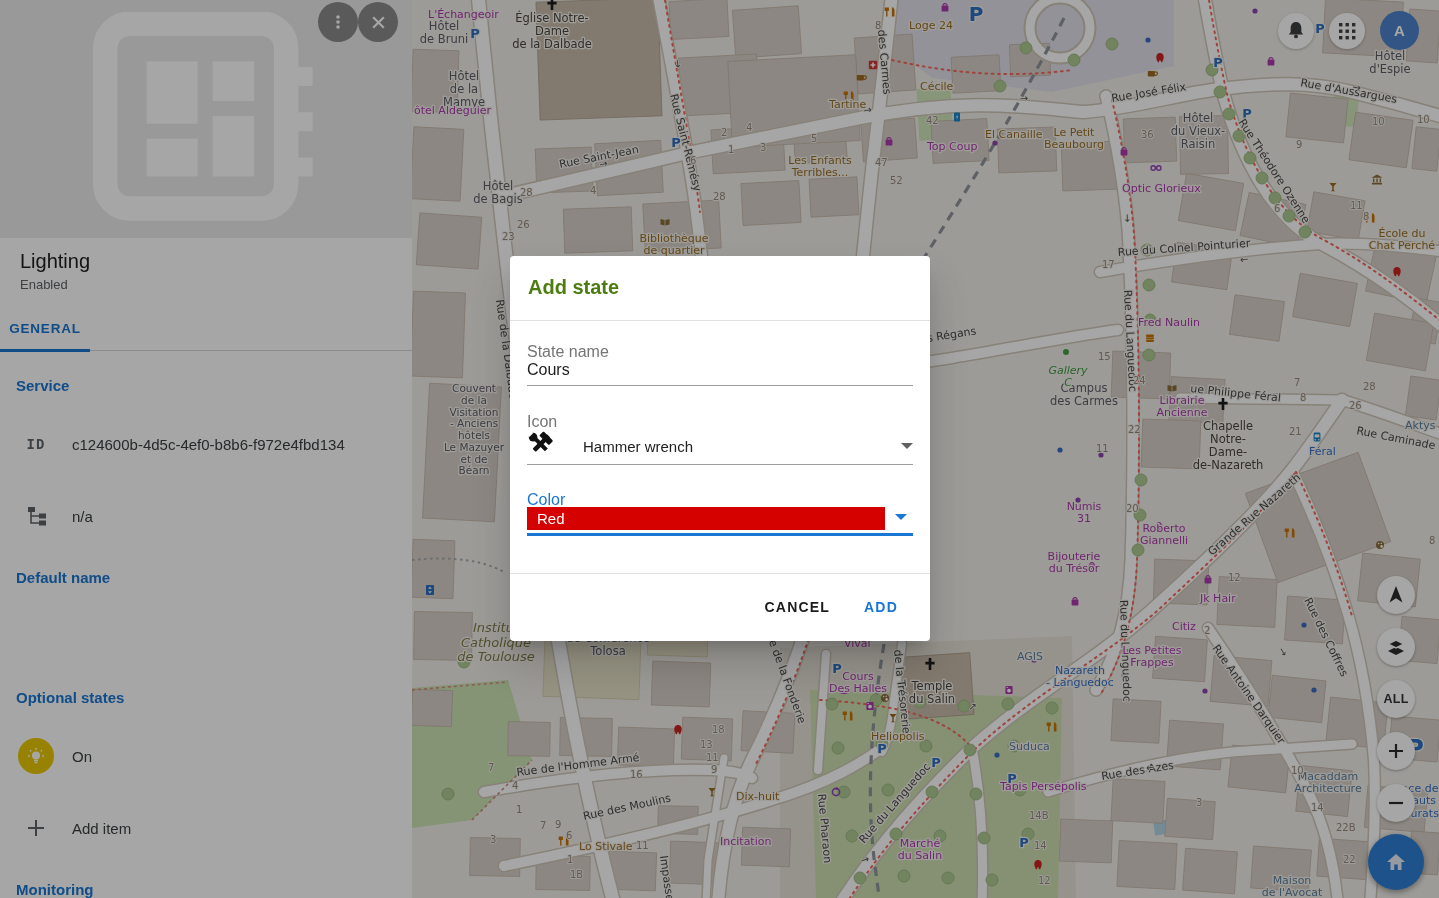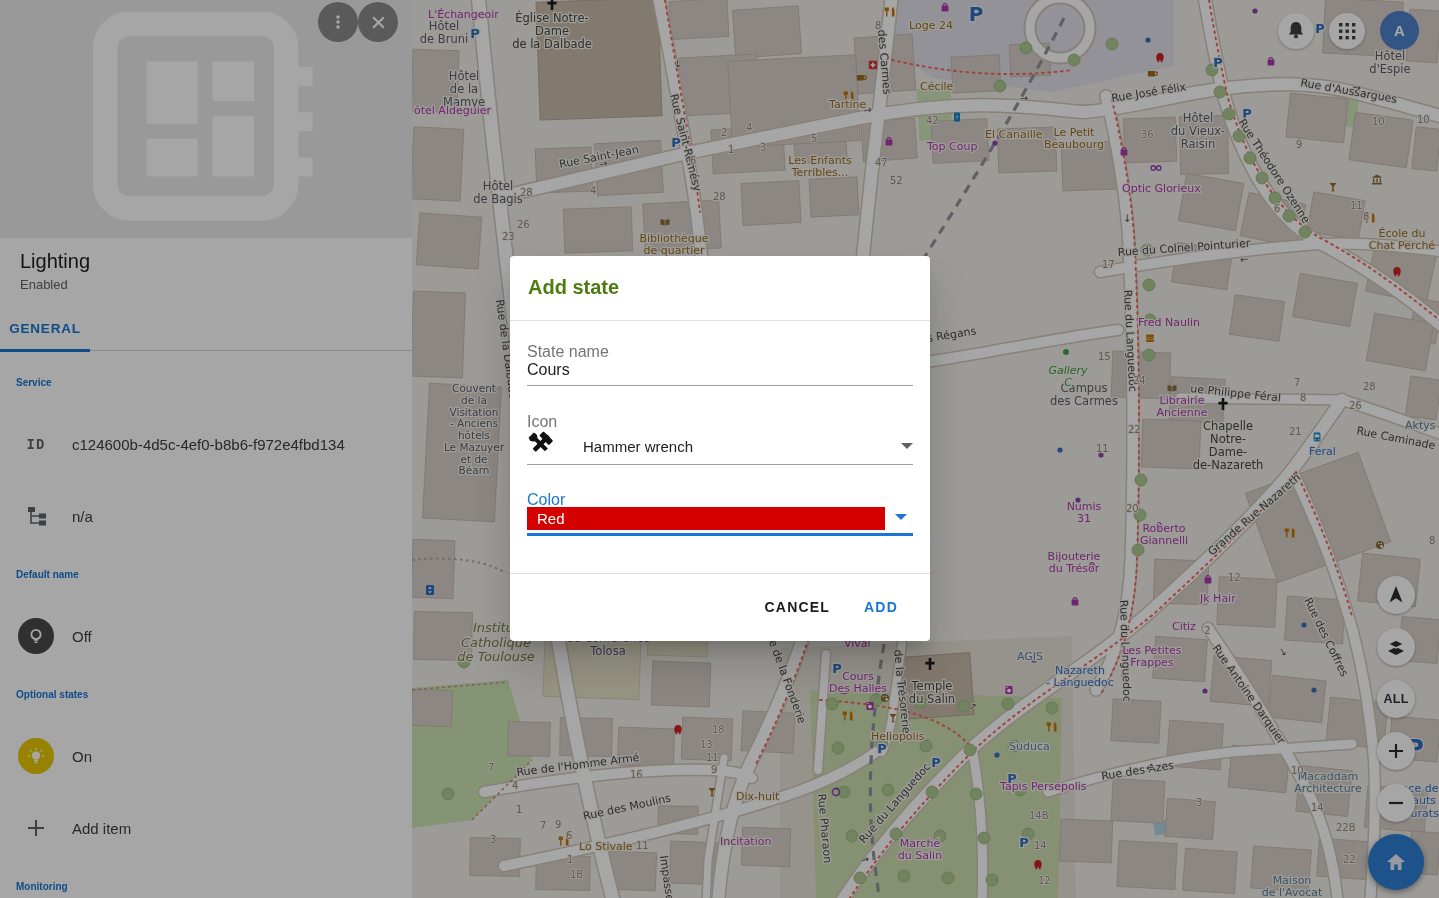--- a/index.html
+++ b/index.html
@@ -48,21 +48,21 @@
   .hbtn{position:absolute;width:40px;height:40px;border-radius:50%;background:#8b8b8b;display:flex;
         align-items:center;justify-content:center;color:#fff;cursor:pointer;}
   .sb-titleband{position:absolute;left:0;top:238px;width:412px;height:67px;background:#ffffff;}
   .sb-title{position:absolute;left:20px;top:12px;font-size:20px;color:#212121;}
   .sb-sub{position:absolute;left:20px;top:39px;font-size:13px;color:#5f6368;}
   .sb-tabs{position:absolute;left:0;top:305px;width:412px;height:46px;background:#fff;border-bottom:1px solid #d8d8d8;}
   .sb-tab{position:absolute;left:0;top:0;width:90px;height:46px;display:flex;align-items:center;justify-content:center;
           color:#1976d2;font-size:13.5px;font-weight:700;letter-spacing:.8px;cursor:pointer;}
   .sb-tabline{position:absolute;left:0;bottom:-1px;width:90px;height:3px;background:#1976d2;}
   .sb-content{position:absolute;left:0;top:352px;width:412px;height:546px;background:#fff;}
-  .slabel{position:absolute;left:16px;font-size:10px;font-weight:700;color:#1976d2;}
+  .slabel{position:absolute;left:16px;font-size:15px;font-weight:700;color:#1976d2;}
   .srow{position:absolute;left:0;width:412px;display:flex;align-items:center;cursor:pointer;}
   .sicon{width:72px;display:flex;align-items:center;justify-content:center;flex:0 0 72px;}
   .sval{font-size:15px;color:#3c4043;}
   .idglyph{font-family:"DejaVu Sans Mono",monospace;font-size:14px;font-weight:700;color:#5f6368;letter-spacing:1px;}
   .statecircle{width:36px;height:36px;border-radius:50%;display:flex;align-items:center;justify-content:center;}
   
   .scrim{position:absolute;inset:0;background:rgba(0,0,0,.35);z-index:40;}
   .dialog{position:absolute;left:510px;top:256px;width:420px;height:385px;background:#fff;border-radius:4px;
           box-shadow:0 11px 15px -7px rgba(0,0,0,.2),0 24px 38px 3px rgba(0,0,0,.14);z-index:50;}
   .dlg-title{position:absolute;left:18px;top:20px;font-size:20px;font-weight:600;color:#4d7c0f;}
@@ -788,31 +788,20 @@
             <rect x="12" y="6.5" width="7" height="5" fill="#5f6368"></rect>
             <rect x="12" y="13.5" width="7" height="5" fill="#5f6368"></rect>
             <path d="M4,5 L4,16 L12,16 M4,9 L12,9" stroke="#5f6368" stroke-width="1.6" fill="none"></path>
           </svg>
         </div>
         <div class="sval">n/a</div>
       </div>
 
       <div class="slabel" style="top:217px;">Default name</div>
 
-      <div class="srow" style="top:266px;height:36px;">
-        <div class="sicon">
-          <div class="statecircle" style="background:#4a4a4a;">
-            <svg width="20" height="20" viewBox="-10 -10 20 20">
-              <circle cx="0" cy="-1.5" r="4.6" fill="none" stroke="#fff" stroke-width="1.8"></circle>
-              <path d="M-2.2,4 H2.2 M-1.5,6.3 H1.5" stroke="#fff" stroke-width="1.6"></path>
-            </svg>
-          </div>
-        </div>
-        <div class="sval">Off</div>
-      </div>
 
       <div class="slabel" style="top:337px;">Optional states</div>
 
       <div class="srow" style="top:458px;height:36px;">
         <div class="sicon">
           <svg width="20" height="20" viewBox="-10 -10 20 20">
             <path d="M-8,0 H8 M0,-8 V8" stroke="#5f6368" stroke-width="2"></path>
           </svg>
         </div>
         <div class="sval">Add item</div>

